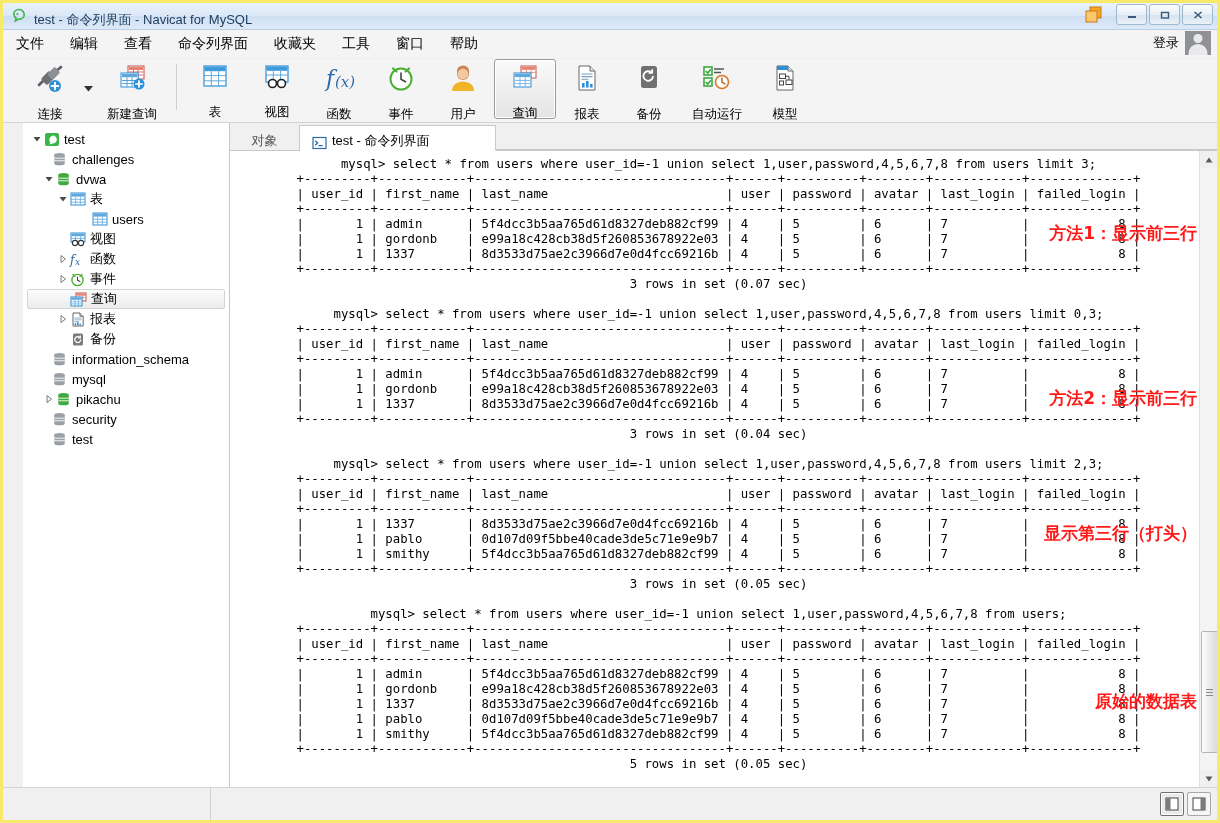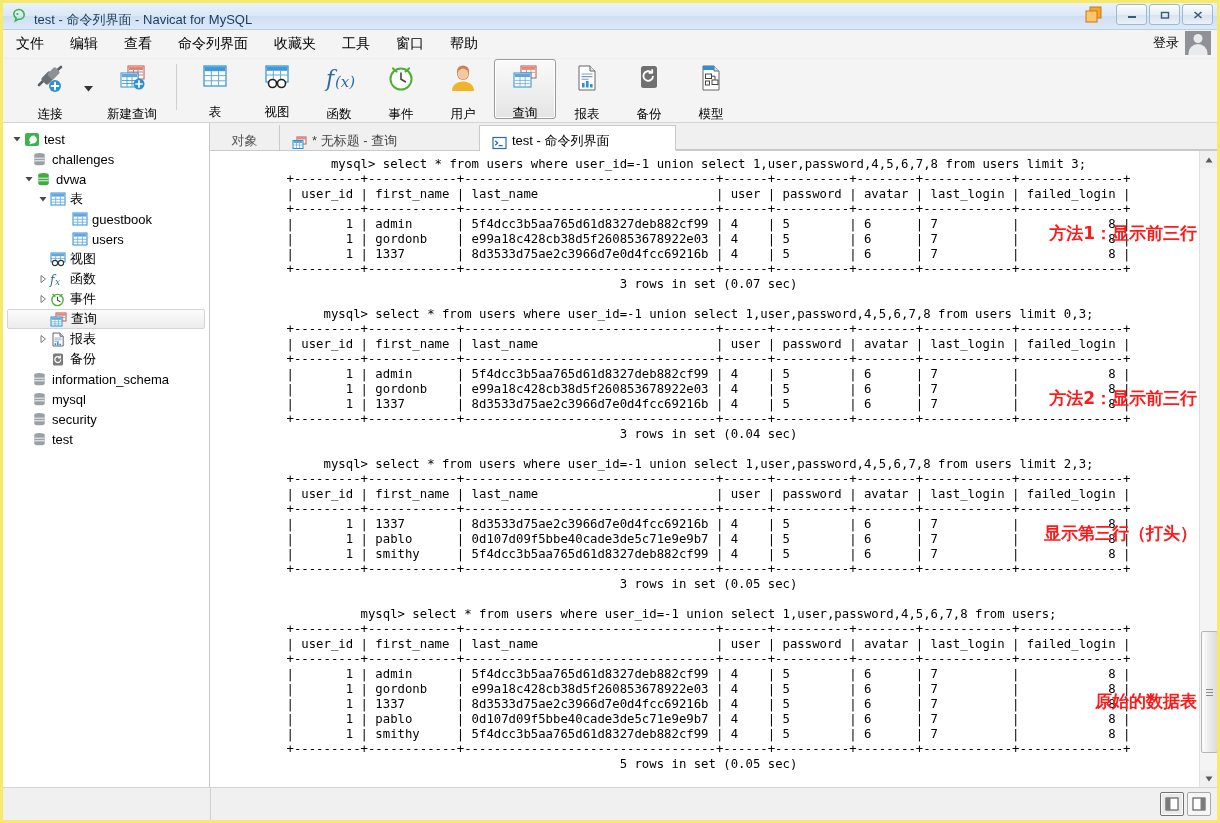--- a/index.html
+++ b/index.html
@@ -64,21 +64,21 @@
   .tool.wide{width:74px;}
   .tool.sel{
     border:1px solid #9b9b9b;border-radius:3px;
     background:linear-gradient(to bottom,#fafafa,#e4e4e4);
     box-shadow:inset 0 0 0 1px #fff;
   }
   .tsep{width:1px;height:46px;background:#d0d0d0;margin:5px 7px 0 7px;}
   .caret-btn{width:14px;height:60px;display:flex;align-items:center;justify-content:center;}
 
   
-  .bodyrow{flex:1 1 auto;display:flex;min-height:0;}
+  .bodyrow{flex:1 1 auto;display:flex;min-height:0;padding-left:20px;}
   .sidebar{
     width:207px;flex:0 0 207px;background:#fff;border-right:1px solid #c7c7c7;
     padding-top:6px;box-sizing:border-box;overflow:hidden;position:relative;
   }
   .tree-item{
     height:20px;display:flex;align-items:center;font-size:13px;white-space:nowrap;
     padding-right:4px;
   }
   .tree-item.sel{
     background:linear-gradient(to bottom,#fcfcfc,#ececec);
@@ -355,20 +355,36 @@
       <span class="glyph">
         <svg width="26" height="30" viewBox="0 0 26 30">
           <rect x="5" y="3" width="16" height="22" rx="2.5" fill="#707070"></rect>
           <path d="M17 13a4.8 4.8 0 1 1-1.6-3.6" fill="none" stroke="#fff" stroke-width="1.8"></path>
           <path d="M16.2 6.2v3.6h-3.6" fill="none" stroke="#fff" stroke-width="1.8" stroke-linejoin="round"></path>
         </svg>
       </span>
       <span class="lbl">备份</span>
     </div>
 
+    <div class="tool wide">
+      <span class="glyph">
+        <svg width="32" height="30" viewBox="0 0 32 30">
+          <rect x="3" y="4" width="8" height="8" fill="#fff" stroke="#3faa3f" stroke-width="1.6"></rect>
+          <path d="M4.7 8l2 2.2 3.1-4" fill="none" stroke="#3faa3f" stroke-width="1.8"></path>
+          <rect x="3" y="15" width="8" height="8" fill="#fff" stroke="#3faa3f" stroke-width="1.6"></rect>
+          <path d="M4.7 19l2 2.2 3.1-4" fill="none" stroke="#3faa3f" stroke-width="1.8"></path>
+          <g stroke="#555" stroke-width="1.4">
+              <path d="M13 6h10M13 9.5h7"></path>
+            </g>
+          <circle cx="21" cy="19" r="6.5" fill="#fff" stroke="#d97a2a" stroke-width="1.6"></circle>
+          <path d="M21 15v4.2l3 1.8" stroke="#b05c14" stroke-width="1.4" fill="none" stroke-linecap="round"></path>
+        </svg>
+      </span>
+      <span class="lbl">自动运行</span>
+    </div>
 
     <div class="tool">
       <span class="glyph">
         <svg width="28" height="30" viewBox="0 0 28 30">
           <path d="M6 3h11l5 5v19H6z" fill="#fff" stroke="#666"></path>
           <path d="M17 3v5h5" fill="#cfe3f5" stroke="#666"></path>
           <rect x="6" y="3" width="11" height="4" fill="#2d8fd5"></rect>
           <rect x="8.5" y="11" width="6" height="4.5" fill="#fff" stroke="#444"></rect>
           <rect x="15" y="17" width="6" height="4.5" fill="#fff" stroke="#444"></rect>
           <rect x="8.5" y="18" width="4" height="4" fill="#fff" stroke="#444"></rect>
@@ -446,43 +462,31 @@
               <rect x="1" y="1" width="14" height="12" fill="#fff" stroke="#2d8fd5"></rect>
               <rect x="1.6" y="1.6" width="12.8" height="3" fill="#5fa8dd"></rect>
           <g stroke="#5fa8dd" stroke-width=".8">
                 <path d="M1 7.3h14M1 10.2h14M5.7 4.6v8.4M10.4 4.6v8.4"></path>
               </g>
             </svg>
         </span>
         <span class="tlabel">表</span>
       </div>
 
+
       <div class="tree-item" style="padding-left:68px">
         <span class="ticon">
           <svg width="16" height="14" viewBox="0 0 16 14">
               <rect x="1" y="1" width="14" height="12" fill="#fff" stroke="#2d8fd5"></rect>
               <rect x="1.6" y="1.6" width="12.8" height="3" fill="#5fa8dd"></rect>
           <g stroke="#5fa8dd" stroke-width=".8">
                 <path d="M1 7.3h14M1 10.2h14M5.7 4.6v8.4M10.4 4.6v8.4"></path>
               </g>
             </svg>
         </span>
-        <span class="tlabel">guestbook</span>
-      </div>
-
-      <div class="tree-item" style="padding-left:68px">
-        <span class="ticon">
-          <svg width="16" height="14" viewBox="0 0 16 14">
-              <rect x="1" y="1" width="14" height="12" fill="#fff" stroke="#2d8fd5"></rect>
-              <rect x="1.6" y="1.6" width="12.8" height="3" fill="#5fa8dd"></rect>
-          <g stroke="#5fa8dd" stroke-width=".8">
-                <path d="M1 7.3h14M1 10.2h14M5.7 4.6v8.4M10.4 4.6v8.4"></path>
-              </g>
-            </svg>
-        </span>
         <span class="tlabel">users</span>
       </div>
 
       <div class="tree-item" style="padding-left:46px">
         <span class="ticon">
           <svg width="16" height="15" viewBox="0 0 16 15">
               <rect x="1" y="1" width="14" height="9" fill="#fff" stroke="#2d8fd5"></rect>
               <rect x="1.6" y="1.6" width="12.8" height="2.6" fill="#5fa8dd"></rect>
           <g stroke="#5fa8dd" stroke-width=".8">
                 <path d="M1 6.4h14M5.7 4.2v5.8M10.4 4.2v5.8"></path>
@@ -604,20 +608,40 @@
               </g>
           <g stroke="#fff" stroke-width=".9">
                 <path d="M2.4 6.2h10.2M2.4 8.8h10.2"></path>
               </g>
             </svg>
         </span>
         <span class="tlabel">mysql</span>
       </div>
 
 
+      <div class="tree-item" style="padding-left:20px">
+        <span class="arrow">
+            <svg width="8" height="8" viewBox="0 0 8 8">
+              <path d="M2 0.5v7L6.5 4z" fill="none" stroke="#7a7a7a"></path>
+            </svg>
+          </span>
+        <span class="ticon">
+          <svg width="15" height="15" viewBox="0 0 15 15">
+              <g fill="#3faa3f">
+                <ellipse cx="7.5" cy="3" rx="5.2" ry="1.9"></ellipse>
+                <rect x="2.3" y="3" width="10.4" height="8.4"></rect>
+                <ellipse cx="7.5" cy="11.4" rx="5.2" ry="1.9"></ellipse>
+              </g>
+          <g stroke="#fff" stroke-width=".9">
+                <path d="M2.4 6.2h10.2M2.4 8.8h10.2"></path>
+              </g>
+            </svg>
+        </span>
+        <span class="tlabel">pikachu</span>
+      </div>
 
       <div class="tree-item" style="padding-left:28px">
         <span class="ticon">
           <svg width="15" height="15" viewBox="0 0 15 15">
               <g fill="#9aa0a6">
                 <ellipse cx="7.5" cy="3" rx="5.2" ry="1.9"></ellipse>
                 <rect x="2.3" y="3" width="10.4" height="8.4"></rect>
                 <ellipse cx="7.5" cy="11.4" rx="5.2" ry="1.9"></ellipse>
               </g>
           <g stroke="#fff" stroke-width=".9">
@@ -643,34 +667,20 @@
         </span>
         <span class="tlabel">test</span>
       </div>
     </div>
 
     <div class="rightpane">
 
       <div class="tabstrip">
         <div class="tab obj" style="width:70px;justify-content:center">
           <span>对象</span>
-        </div>
-        <div class="tab" style="width:200px">
-          <span class="tab-ico">
-            <svg width="15" height="14" viewBox="0 0 15 14">
-                <rect x="5" y="1" width="9" height="7" fill="#fff" stroke="#c0504d"></rect>
-                <rect x="5.5" y="1.5" width="8" height="2" fill="#e8836f"></rect>
-            <rect x="1" y="4.5" width="10" height="8" fill="#fff" stroke="#2d8fd5"></rect>
-                <rect x="1.5" y="5" width="9" height="2" fill="#5fa8dd"></rect>
-            <g stroke="#5fa8dd" stroke-width=".7">
-                  <path d="M1.5 9h9M4.5 7v5.2M7.5 7v5.2"></path>
-                </g>
-              </svg>
-          </span>
-          <span>* 无标题 - 查询</span>
         </div>
         <div class="tab active" style="width:196px">
           <span class="tab-ico">
             <svg width="15" height="14" viewBox="0 0 15 14">
                 <rect x="1" y="1.5" width="13" height="11" fill="#fff" stroke="#2d6ba8" stroke-width="1.2"></rect>
             <path d="M3.2 4.8l2.4 2.2-2.4 2.2" fill="none" stroke="#2d6ba8" stroke-width="1.3"></path>
                 <path d="M6.6 9.6h4" stroke="#2d6ba8" stroke-width="1.3"></path>
               </svg>
           </span>
           <span>test - 命令列界面</span>

